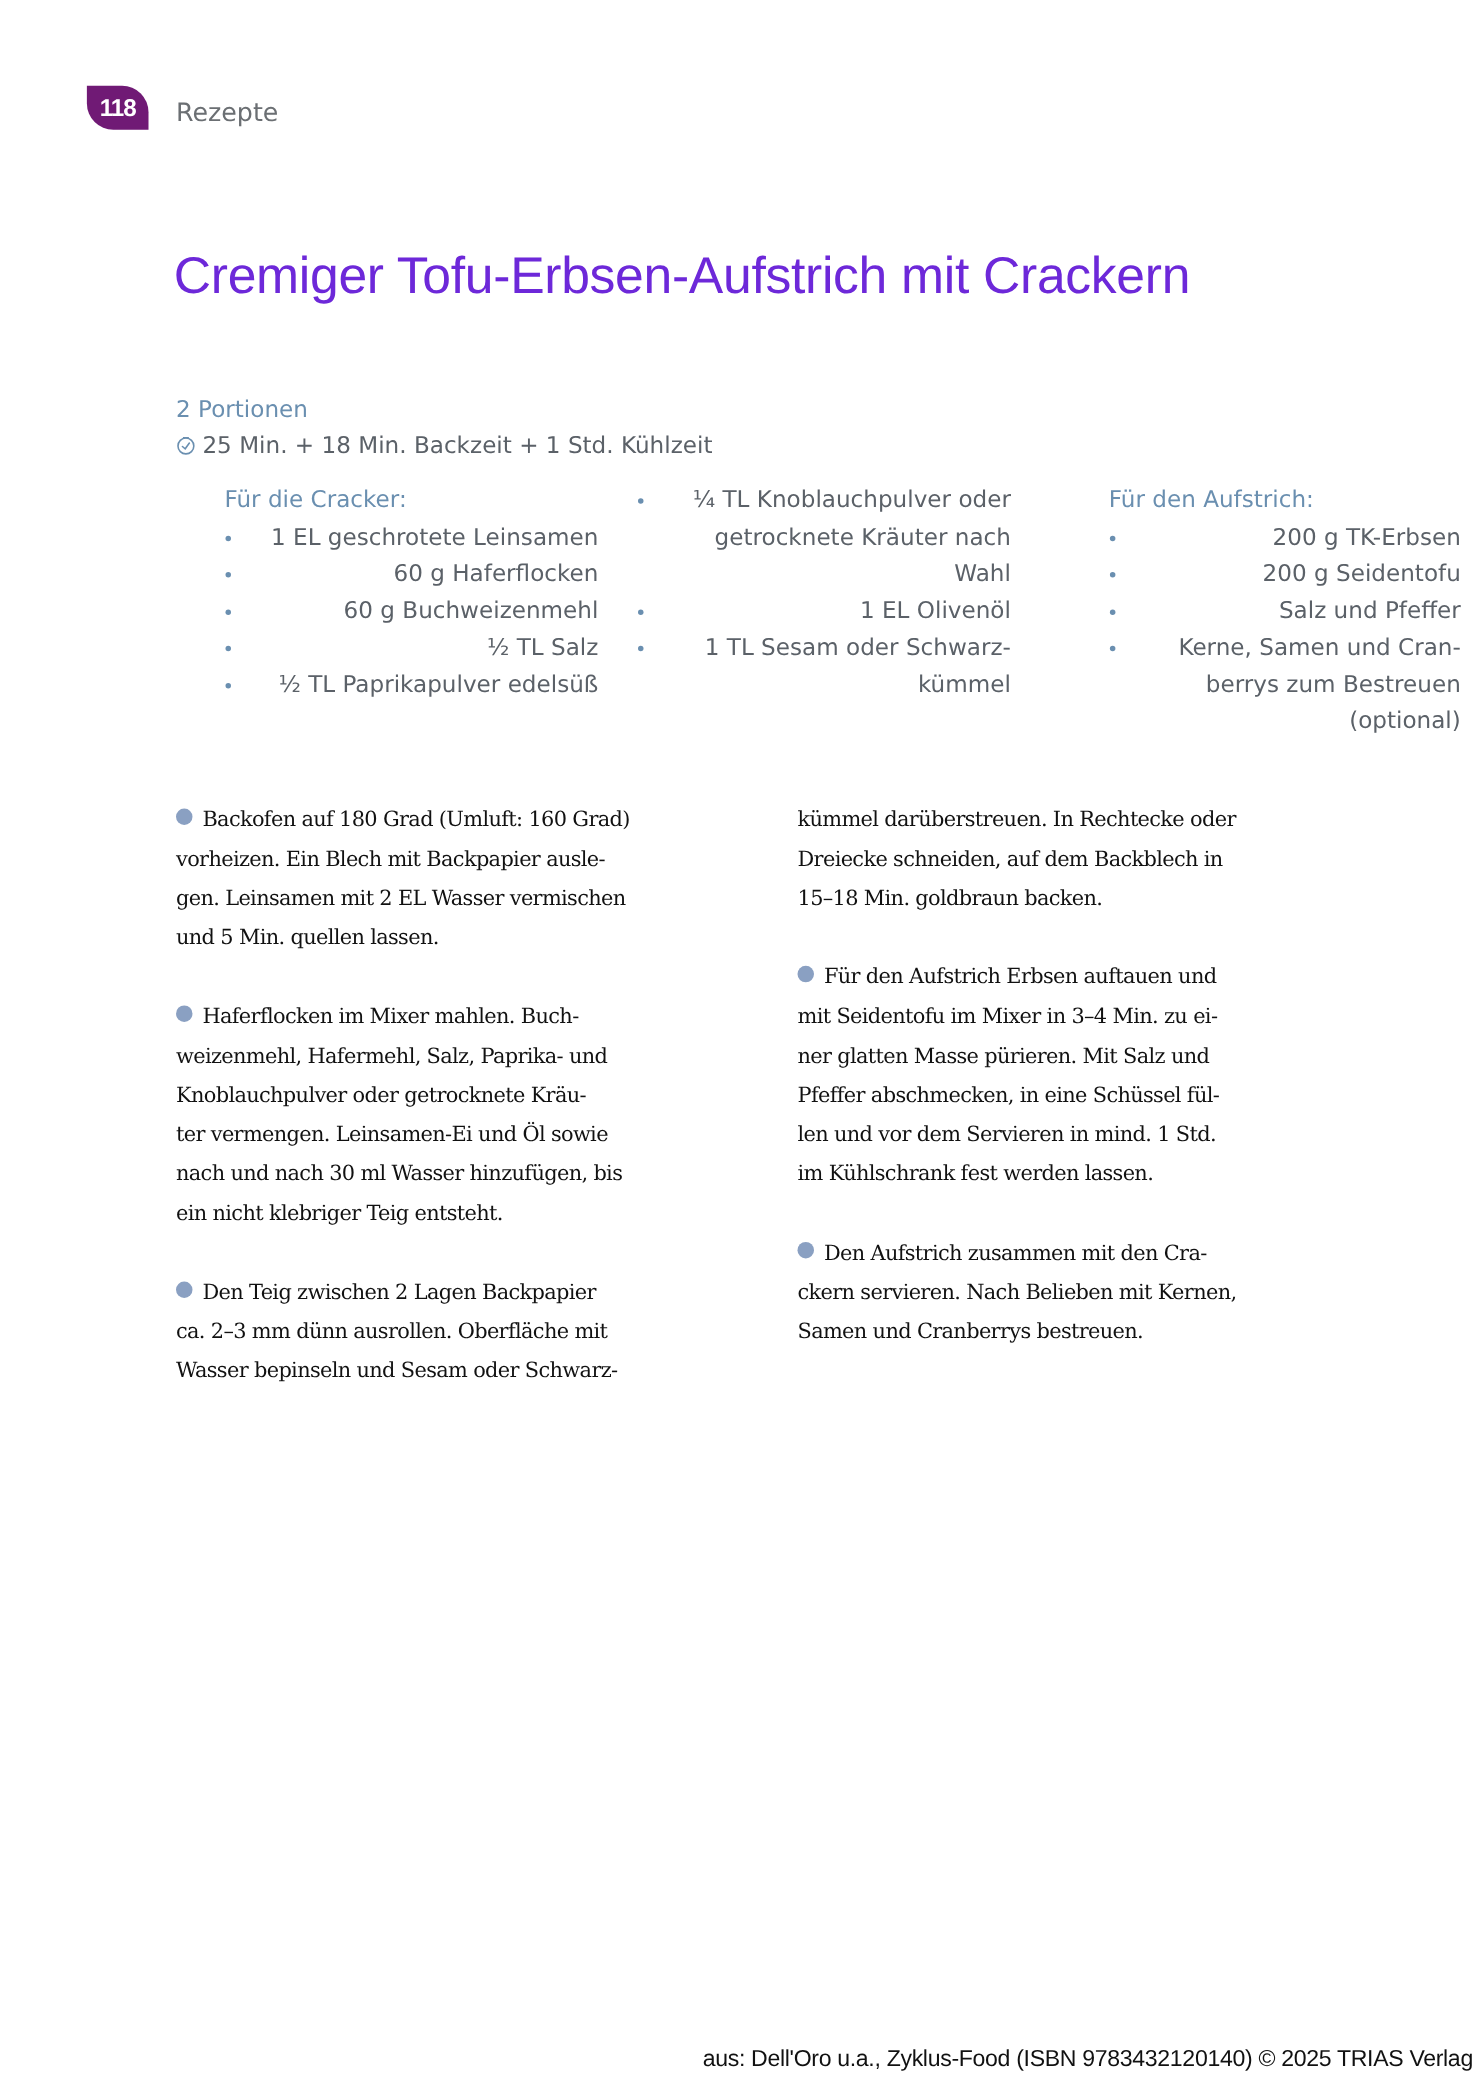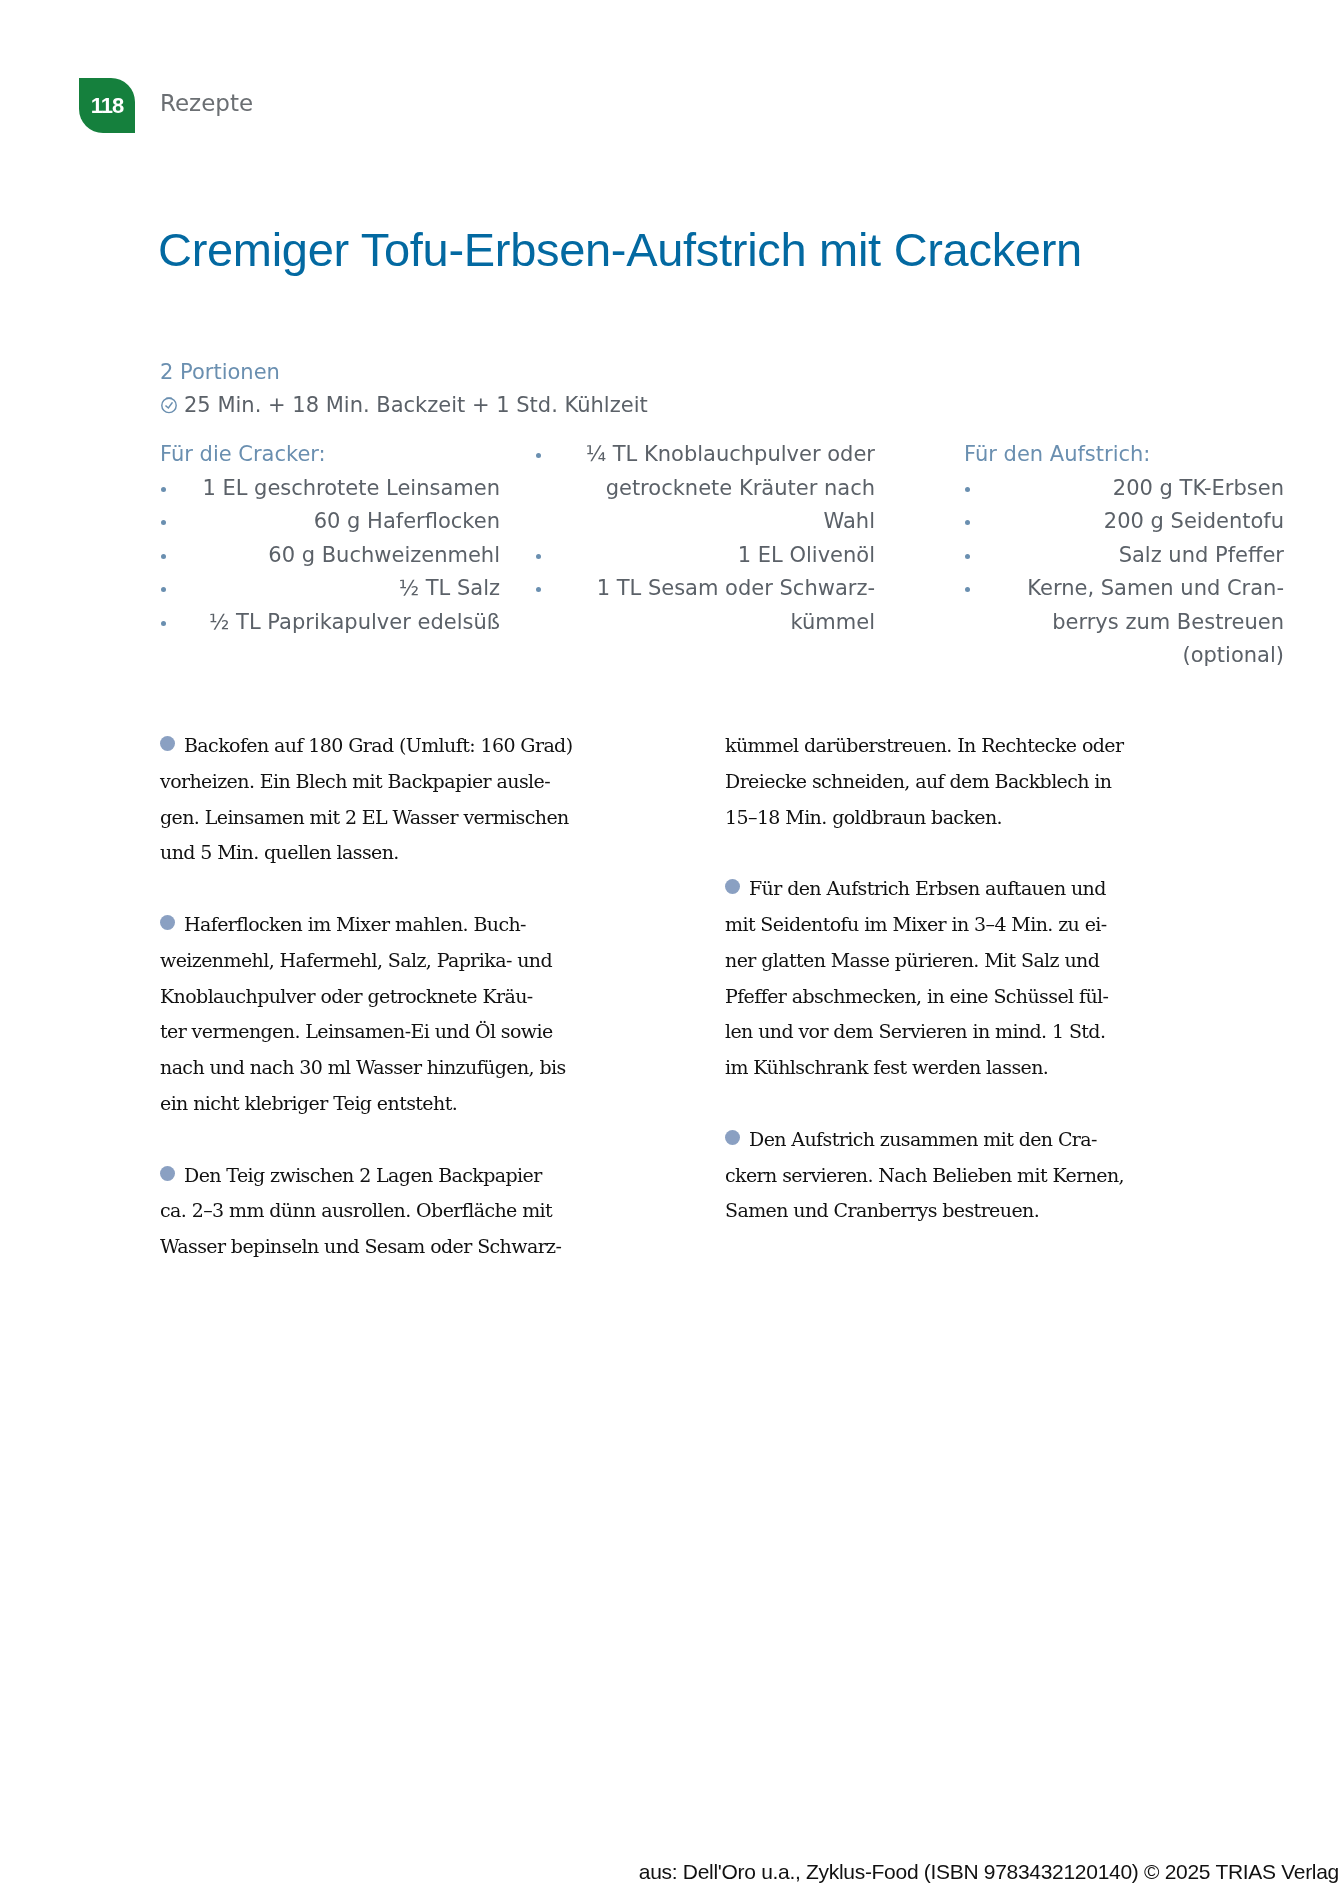--- a/index.html
+++ b/index.html
@@ -1,40 +1,40 @@
 <!DOCTYPE html>
 <html><head>
 <meta charset="utf-8">
 <style>
   html, body { margin: 0; padding: 0; }
   body {
     width: 1339px; height: 1890px; background: #ffffff; position: relative; overflow: hidden;
     font-family: "DejaVu Sans", sans-serif;
   }
   .page-badge {
-    position: absolute; left: 79px; top: 78px; width: 56px; height: 55px;
-    background: #15803d; color: #fff;
+    position: absolute; left: 79px; top: 78px; width: 56px; height: 40px;
+    background: #701a75; color: #fff;
     border-radius: 0 24px 0 24px;
     display: flex; align-items: center; justify-content: center;
     font-family: "Liberation Sans", sans-serif; font-size: 22px; font-weight: bold; letter-spacing: -1px;
   }
   .section-label {
     position: absolute; left: 160px; top: 90px;
     font-family: "DejaVu Sans", sans-serif; font-size: 23px; color: #6b6f73;
   }
   .title {
     position: absolute; left: 158px; top: 222px; margin: 0;
     font-family: "Liberation Sans", sans-serif; font-weight: normal;
-    font-size: 47px; color: #0369a1; letter-spacing: -0.3px; white-space: nowrap;
+    font-size: 47px; color: #6d28d9; letter-spacing: -0.3px; white-space: nowrap;
   }
   .meta { position: absolute; left: 160px; top: 356px; font-size: 21px; color: #5b6168; line-height: 33px; }
   .meta .portions { color: #6a8fb0; }
   .clock { display: inline-block; width: 18px; height: 18px; vertical-align: -2px; margin-right: 6px; }
   .ing-col {
-    position: absolute; top: 438px; font-size: 21px; line-height: 33.5px; color: #5b6168;
+    position: absolute; top: 438px; font-size: 21px; line-height: 33.5px; color: #5b6168; margin-left: 44px;
   }
   .ing-col .head { color: #6a8fb0; }
   .ing-col ul { list-style: none; margin: 0; padding: 0; text-align: right; }
   .ing-col li { position: relative; padding-left: 13px; }
   .ing-col li::before {
     content: ""; position: absolute; left: 1px; top: 15px; width: 5px; height: 5px;
     border-radius: 50%; background: #6a8fb0;
   }
   .ing-col li.cont::before { display: none; }
   .col1 { left: 160px; width: 340px; }

